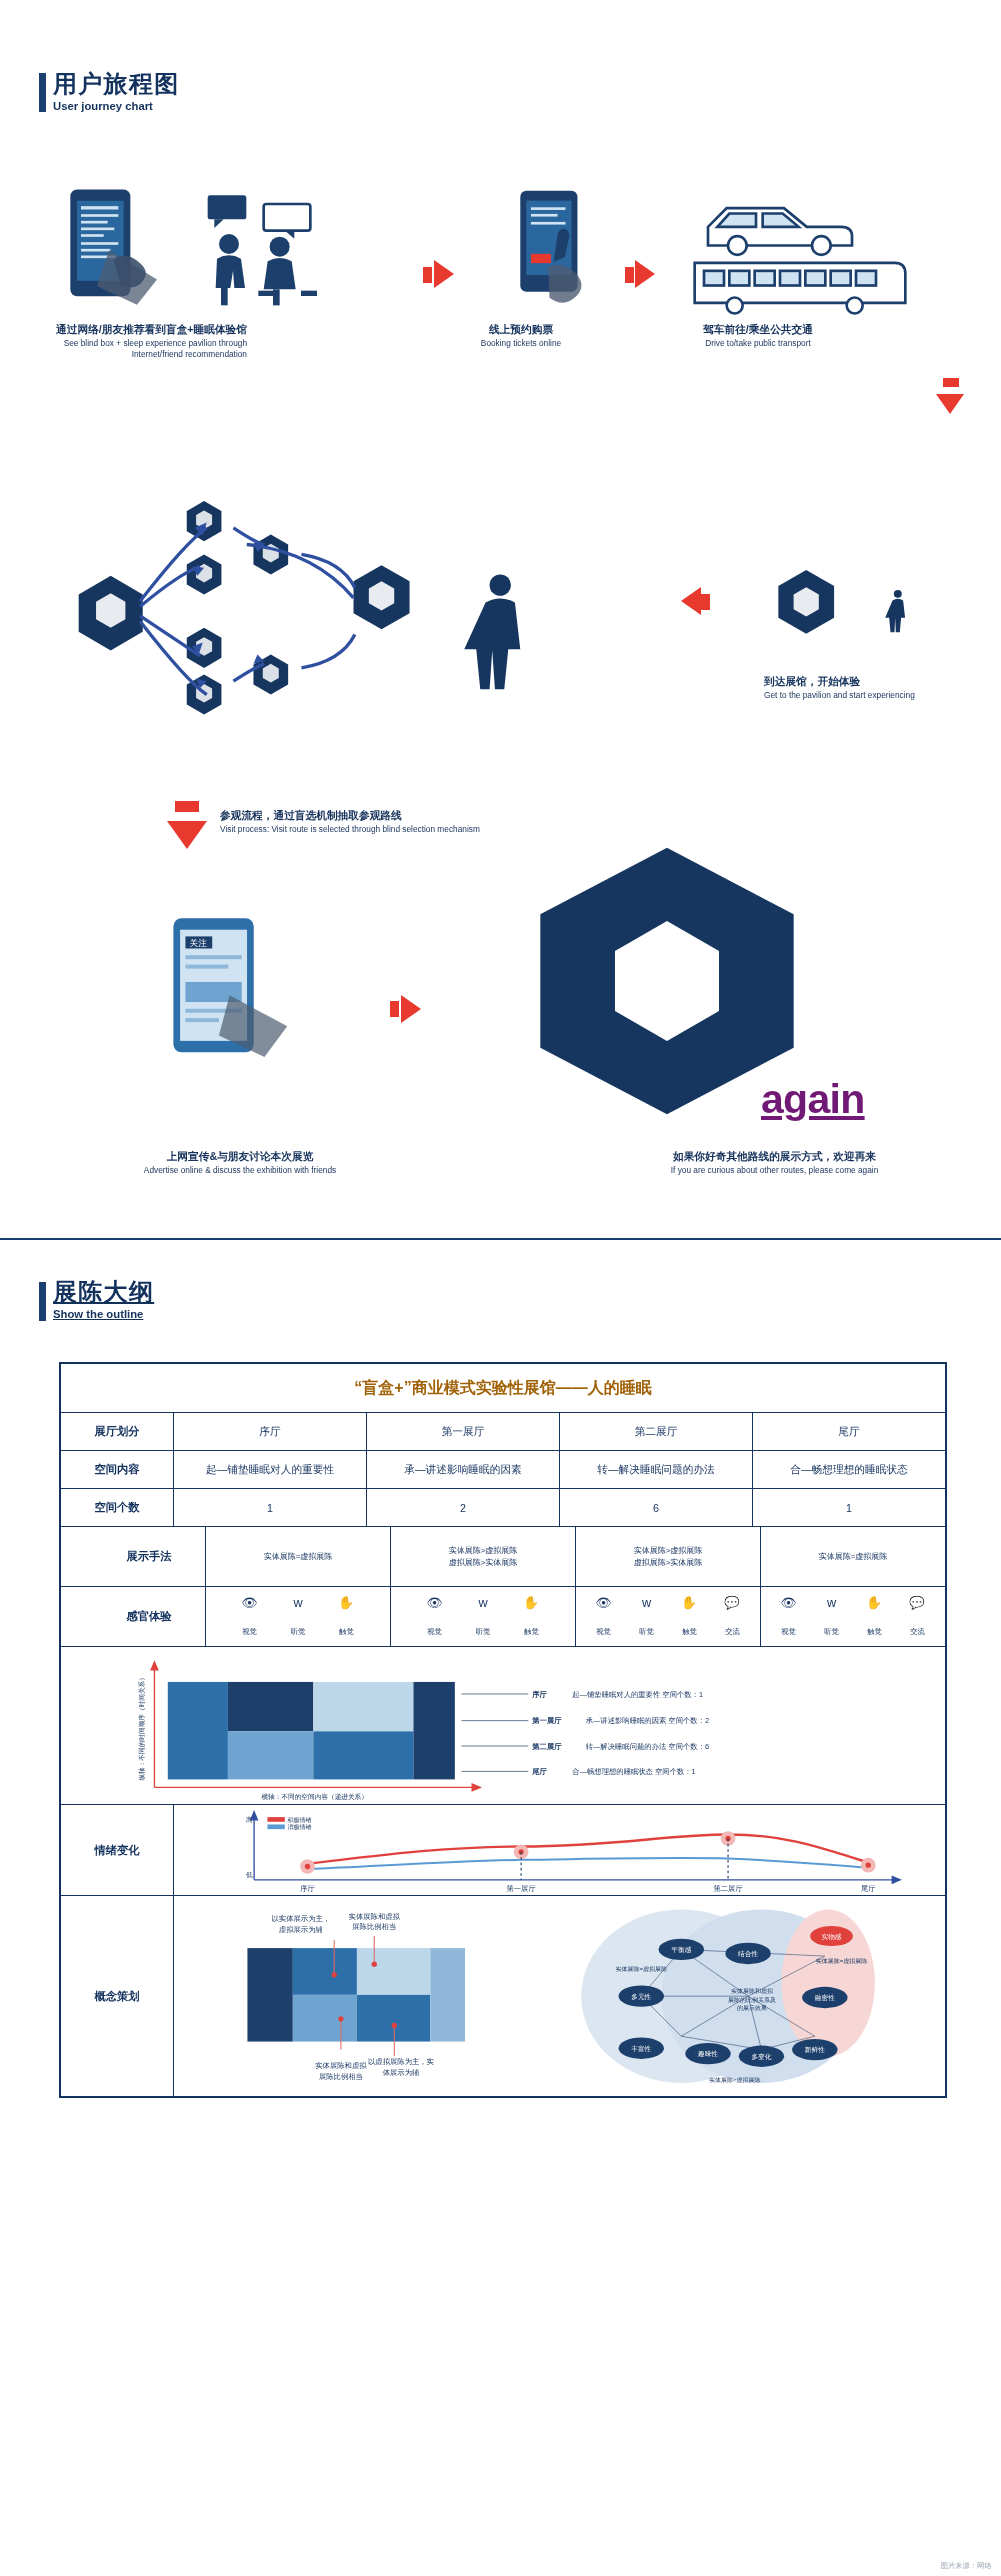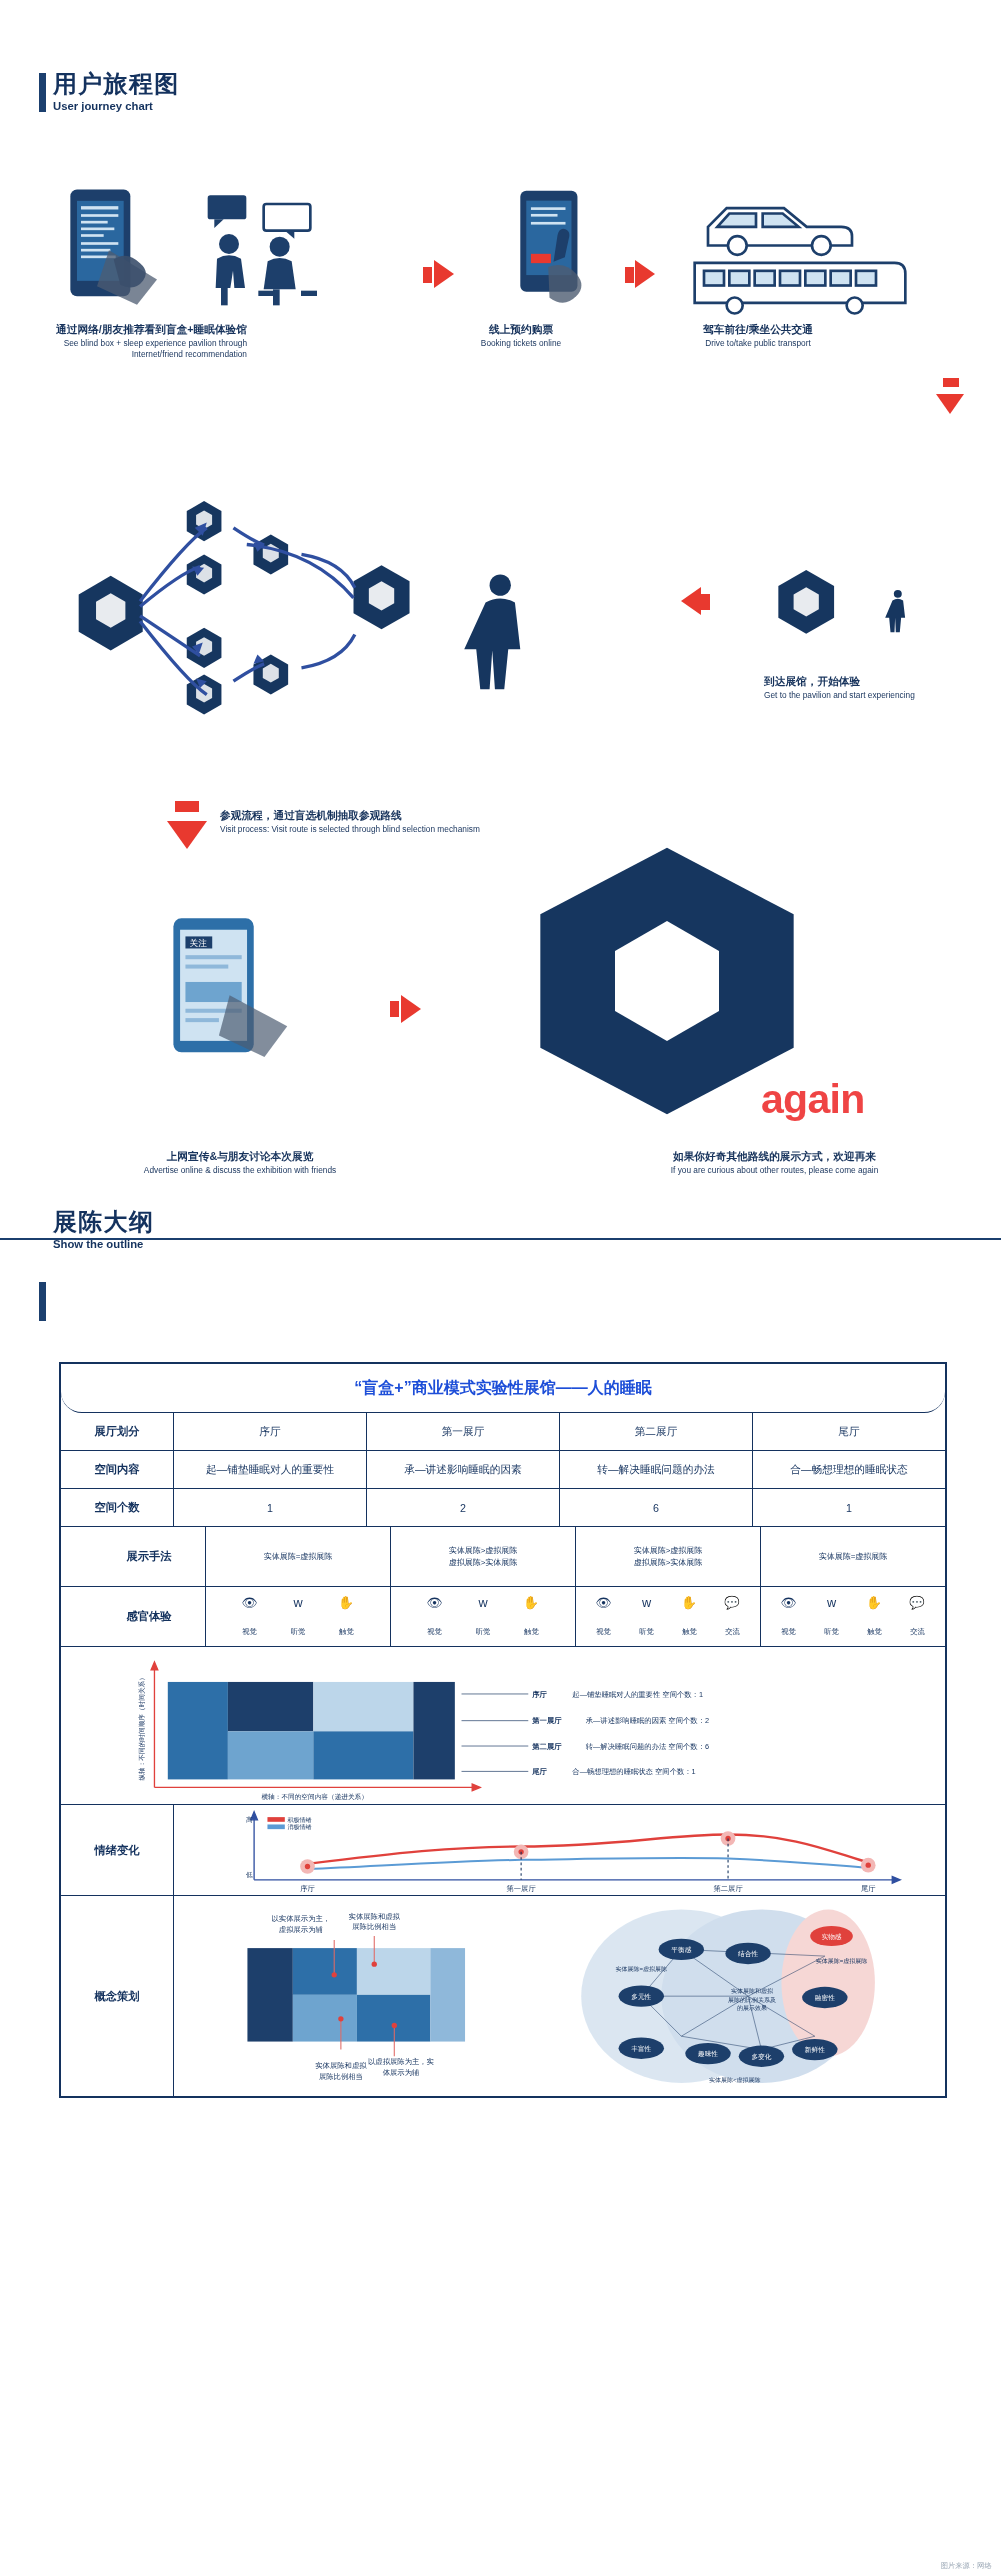--- a/index.html
+++ b/index.html
@@ -10,29 +10,29 @@
   .sec-title .cn{font-size:24px;font-weight:bold;color:#14325e;letter-spacing:1.3px;line-height:1.1;}
   .sec-title .en{font-size:11.3px;font-weight:bold;color:#14325e;margin-top:2.7px;}
   .cap{position:absolute;text-align:center;color:#17335c;}
   .cap .cn{font-size:10.7px;font-weight:bold;line-height:1.35;}
   .cap .en{font-size:8.3px;line-height:1.3;margin-top:1.3px;color:#17335c;}
   .cap.left{text-align:left;}
   .arrow-r{position:absolute;width:0;height:0;border-top:14.7px solid transparent;border-bottom:14.7px solid transparent;border-left:20px solid #e8392f;}
   .arrow-l{position:absolute;width:0;height:0;border-top:14.7px solid transparent;border-bottom:14.7px solid transparent;border-right:20px solid #e8392f;}
   .arrow-d{position:absolute;width:0;height:0;border-left:14.7px solid transparent;border-right:14.7px solid transparent;border-top:20px solid #e8392f;}
   .arrow-stub{position:absolute;background:#e8392f;}
-  .again{position:absolute;font-size:41px;font-weight:bold;color:#ef4444;letter-spacing:-0.7px;}
+  .again{position:absolute;font-size:41px;font-weight:bold;color:#701a75;letter-spacing:-0.7px;text-decoration:underline;}
   
   .tbl{position:absolute;left:59px;top:1362px;width:884px;border:2px solid #14325e;background:#fff;}
   .tbl .row{display:flex;border-bottom:1.3px solid #14325e;}
   .tbl .row:last-child{border-bottom:none;}
   .tbl .c0{width:112px;flex:none;display:flex;align-items:center;justify-content:center;border-right:1.3px solid #14325e;font-size:11.3px;font-weight:bold;color:#14325e;}
   .tbl .c{flex:1;display:flex;align-items:center;justify-content:center;border-right:1.3px solid #14325e;font-size:10.7px;color:#14325e;text-align:center;padding:6.7px 4px;box-sizing:border-box;}
   .tbl .c:last-child{border-right:none;}
-  .tbl .hdr{height:48px;display:flex;align-items:center;justify-content:center;font-size:16px;font-weight:bold;color:#1d4ed8;border-bottom:1.3px solid #14325e;border-radius:21px;}
+  .tbl .hdr{height:48px;display:flex;align-items:center;justify-content:center;font-size:16px;font-weight:bold;color:#a16207;border-bottom:1.3px solid #14325e;}
   .r-h{height:37px;}
   .r-m{height:37px;}
   .r-tall{height:59px;padding-left:32px;}
   .two-line span{display:block;line-height:1.5;}
   .sense{display:flex;gap:17.4px;align-items:center;justify-content:center;}
   .sense .s{width:31px;text-align:center;}
   .sense .s .ic{font-size:12.7px;line-height:14.7px;color:#14325e;}
   .sense .s .lb{font-size:7.3px;margin-top:17px;color:#14325e;}
   .big-cell{flex:1;position:relative;}
   .struct-wrap{height:157px;}
@@ -236,21 +236,21 @@
     <div class="en">Advertise online &amp; discuss the exhibition with friends</div>
   </div>
   <div class="cap" style="left:601px;top:1149px;width:347px;">
     <div class="cn">如果你好奇其他路线的展示方式，欢迎再来</div>
     <div class="en">If you are curious about other routes, please come again</div>
   </div>
 
   <div style="position:absolute;left:0;top:1238px;width:1001px;height:2px;background:#1b3f6e;"></div>
 
   <div class="accent-bar" style="left:39px;top:1282px;height:39px;"></div>
-  <div class="sec-title" style="left:53px;top:1209px;">
+  <div class="sec-title" style="left:53px;top:1279px;text-decoration:underline;">
     <div class="cn">展陈大纲</div>
     <div class="en">Show the outline</div>
   </div>
 
   <div class="tbl">
     <div class="hdr">“盲盒+”商业模式实验性展馆——人的睡眠</div>
 
     <div class="row r-h">
       <div class="c0">展厅划分</div>
       <div class="c">序厅</div>

